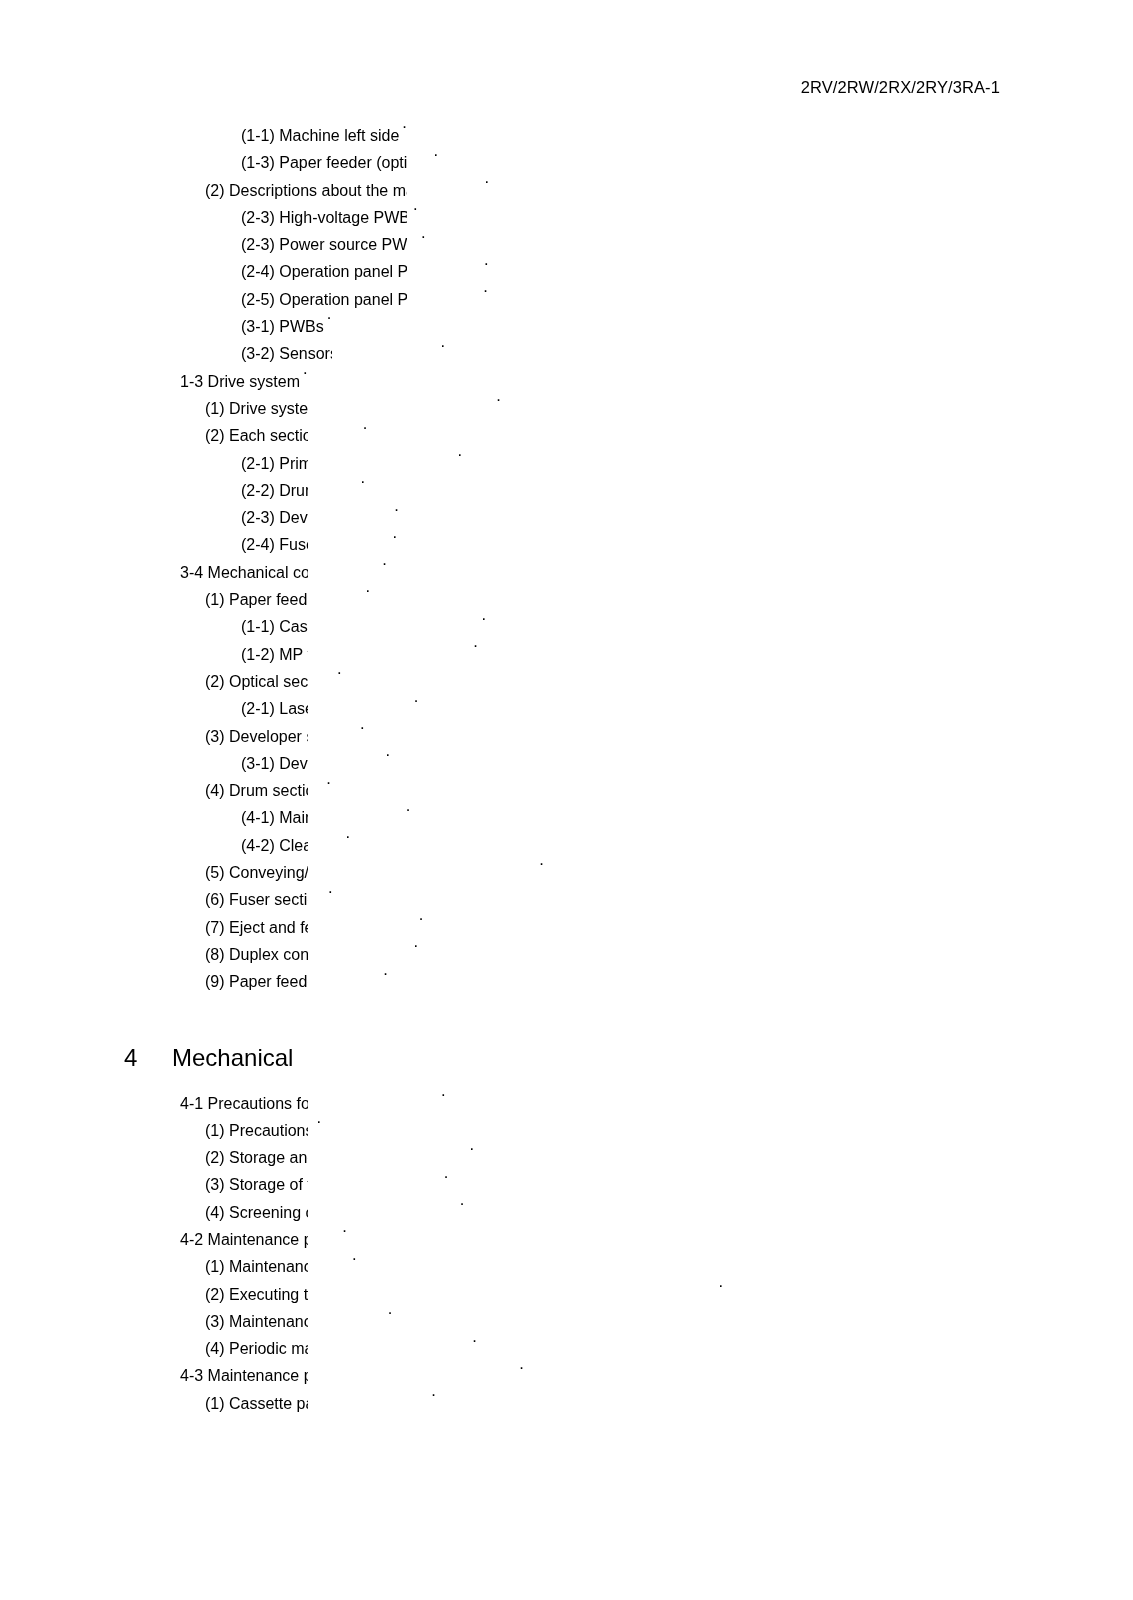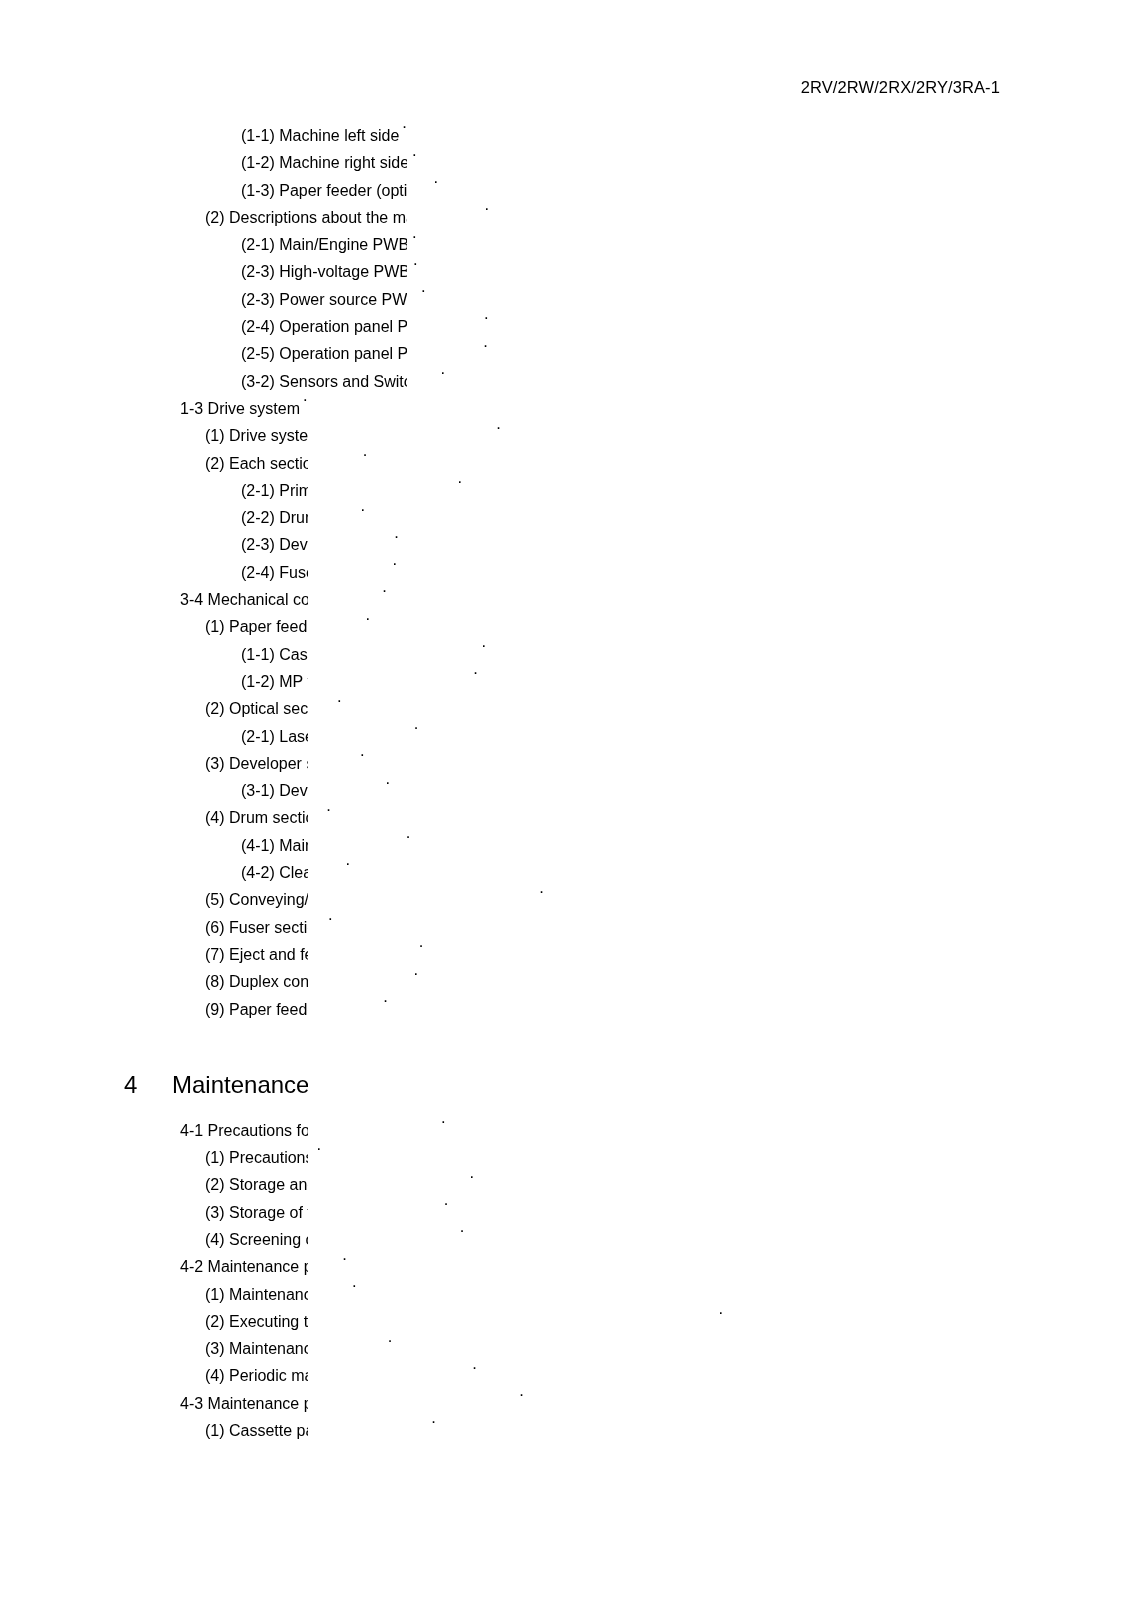--- a/index.html
+++ b/index.html
@@ -145,58 +145,53 @@
   </div>
 
   <div class="toc">
     <div id="toc-list-before">
         <div class="toc-row lvl3">
           <span class="label">(1-1) Machine left side</span>
           <span class="leader"></span>
           <span class="page">3-2</span>
         </div>
         <div class="toc-row lvl3">
-          <span class="label">(1-2) Machine right side</span>
-          <span class="leader"></span>
-          <span class="page">3-3</span>
-        </div>
-        <div class="toc-row lvl3">
           <span class="label">(1-3) Paper feeder (option)</span>
           <span class="leader"></span>
           <span class="page">3-4</span>
         </div>
         <div class="toc-row lvl2">
           <span class="label">(2) Descriptions about the major PWBs</span>
           <span class="leader"></span>
           <span class="page">3-5</span>
         </div>
         <div class="toc-row lvl3">
-          <span class="label">(2-1) Main/Engine PWB</span>
+          <span class="label">(2-3) High-voltage PWB</span>
           <span class="leader"></span>
           <span class="page">3-5</span>
         </div>
         <div class="toc-row lvl3">
-          <span class="label">(2-3) High-voltage PWB</span>
+          <span class="label">(2-3) Power source PWB</span>
           <span class="leader"></span>
           <span class="page">3-5</span>
         </div>
         <div class="toc-row lvl3">
-          <span class="label">(2-3) Power source PWB</span>
-          <span class="leader"></span>
-          <span class="page">3-5</span>
-        </div>
-        <div class="toc-row lvl3">
           <span class="label">(2-4) Operation panel PWB (LCD)</span>
           <span class="leader"></span>
           <span class="page">3-6</span>
         </div>
         <div class="toc-row lvl3">
           <span class="label">(2-5) Operation panel PWB (LED)</span>
           <span class="leader"></span>
           <span class="page">3-6</span>
+        </div>
+        <div class="toc-row lvl3">
+          <span class="label">(3-1) PWBs</span>
+          <span class="leader"></span>
+          <span class="page">3-7</span>
         </div>
         <div class="toc-row lvl3">
           <span class="label">(3-2) Sensors and Switches</span>
           <span class="leader"></span>
           <span class="page">3-10</span>
         </div>
         <div class="toc-row lvl1">
           <span class="label">1-3 Drive system</span>
           <span class="leader"></span>
           <span class="page">3-17</span>
@@ -310,21 +305,21 @@
           <span class="label">(9) Paper feeder (option)</span>
           <span class="leader"></span>
           <span class="page">3-38</span>
         </div>
       </div>
 
     <div class="toc-gap"></div>
 
     <div class="chapter">
       <span class="num">4</span>
-      <span class="title">Maintenance</span>
+      <span class="title">Mechanical</span>
     </div>
 
     <div id="toc-list-after">
         <div class="toc-row lvl1">
           <span class="label">4-1 Precautions for the maintenance</span>
           <span class="leader"></span>
           <span class="page">4-1</span>
         </div>
         <div class="toc-row lvl2">
           <span class="label">(1) Precautions</span>

